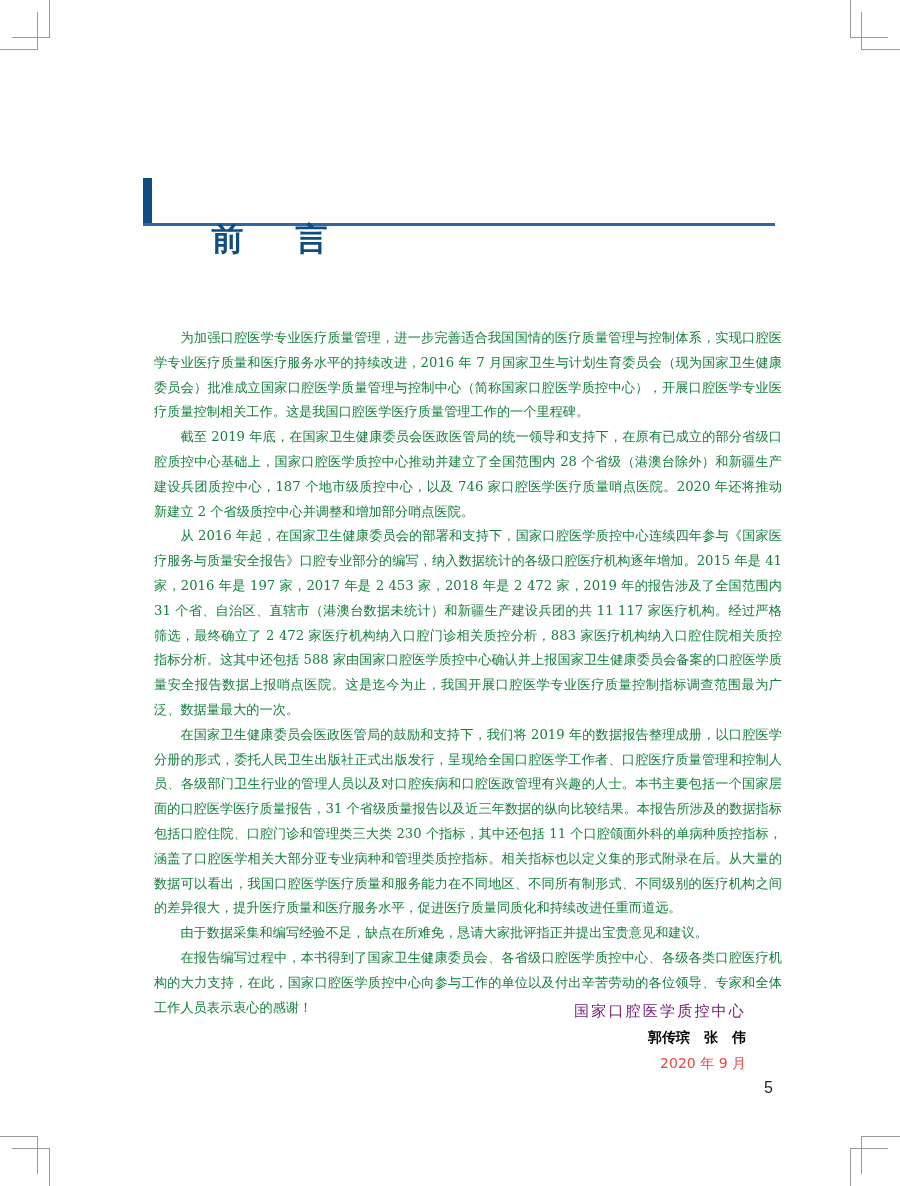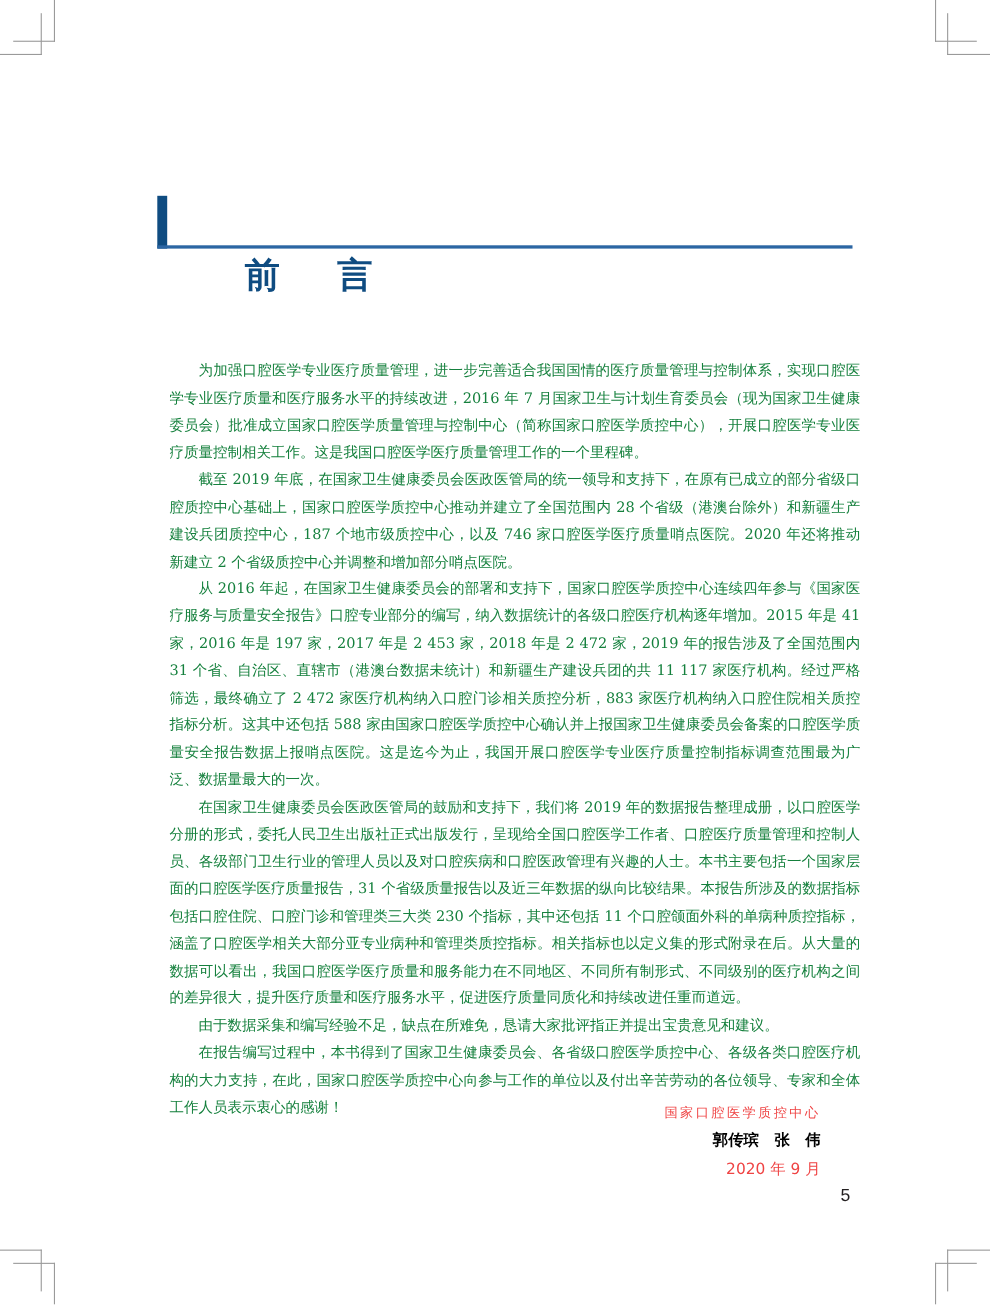--- a/index.html
+++ b/index.html
@@ -78,23 +78,23 @@
 
   
   .signature {
     position: absolute;
     right: 154px;
     top: 1001px;
     text-align: right;
   }
   .sig-org {
     font-family: "DejaVu Serif", "Liberation Serif", serif;
-    font-size: 12px;
+    font-size: 15px;
     letter-spacing: 2.2px;
-    color: #ef4444;
+    color: #701a75;
     line-height: 20px;
     margin-bottom: 6px;
   }
   .sig-authors {
     font-family: "DejaVu Sans", "Liberation Sans", sans-serif;
     font-weight: bold;
     font-size: 14px;
     color: #000000;
     line-height: 20px;
     white-space: pre;
@@ -134,21 +134,21 @@
 <div class="crop v" style="left:49px;top:1148px;height:38px;"></div>
 
 <div class="crop h" style="left:861px;top:1136px;width:39px;"></div>
 <div class="crop v" style="left:861px;top:1136px;height:38px;"></div>
 <div class="crop h" style="left:850px;top:1148px;width:38px;"></div>
 <div class="crop v" style="left:850px;top:1148px;height:38px;"></div>
 
 <div class="title-block">
   <div class="title-bar"></div>
   <div class="title-rule"></div>
-  <h1 class="title-text" style="margin:11px;">
+  <h1 class="title-text" style="margin:0;">
     <span>前</span><span class="gap"></span><span>言</span>
   </h1>
 </div>
 
 <div class="body-text">
   <p>为加强口腔医学专业医疗质量管理，进一步完善适合我国国情的医疗质量管理与控制体系，实现口腔医学专业医疗质量和医疗服务水平的持续改进，2016 年 7 月国家卫生与计划生育委员会（现为国家卫生健康委员会）批准成立国家口腔医学质量管理与控制中心（简称国家口腔医学质控中心），开展口腔医学专业医疗质量控制相关工作。这是我国口腔医学医疗质量管理工作的一个里程碑。</p>
   <p>截至 2019 年底，在国家卫生健康委员会医政医管局的统一领导和支持下，在原有已成立的部分省级口腔质控中心基础上，国家口腔医学质控中心推动并建立了全国范围内 28 个省级（港澳台除外）和新疆生产建设兵团质控中心，187 个地市级质控中心，以及 746 家口腔医学医疗质量哨点医院。2020 年还将推动新建立 2 个省级质控中心并调整和增加部分哨点医院。</p>
   <p>从 2016 年起，在国家卫生健康委员会的部署和支持下，国家口腔医学质控中心连续四年参与《国家医疗服务与质量安全报告》口腔专业部分的编写，纳入数据统计的各级口腔医疗机构逐年增加。2015 年是 41 家，2016 年是 197 家，2017 年是 2 453 家，2018 年是 2 472 家，2019 年的报告涉及了全国范围内 31 个省、自治区、直辖市（港澳台数据未统计）和新疆生产建设兵团的共 11 117 家医疗机构。经过严格筛选，最终确立了 2 472 家医疗机构纳入口腔门诊相关质控分析，883 家医疗机构纳入口腔住院相关质控指标分析。这其中还包括 588 家由国家口腔医学质控中心确认并上报国家卫生健康委员会备案的口腔医学质量安全报告数据上报哨点医院。这是迄今为止，我国开展口腔医学专业医疗质量控制指标调查范围最为广泛、数据量最大的一次。</p>
   <p>在国家卫生健康委员会医政医管局的鼓励和支持下，我们将 2019 年的数据报告整理成册，以口腔医学分册的形式，委托人民卫生出版社正式出版发行，呈现给全国口腔医学工作者、口腔医疗质量管理和控制人员、各级部门卫生行业的管理人员以及对口腔疾病和口腔医政管理有兴趣的人士。本书主要包括一个国家层面的口腔医学医疗质量报告，31 个省级质量报告以及近三年数据的纵向比较结果。本报告所涉及的数据指标包括口腔住院、口腔门诊和管理类三大类 230 个指标，其中还包括 11 个口腔颌面外科的单病种质控指标，涵盖了口腔医学相关大部分亚专业病种和管理类质控指标。相关指标也以定义集的形式附录在后。从大量的数据可以看出，我国口腔医学医疗质量和服务能力在不同地区、不同所有制形式、不同级别的医疗机构之间的差异很大，提升医疗质量和医疗服务水平，促进医疗质量同质化和持续改进任重而道远。</p>
   <p>由于数据采集和编写经验不足，缺点在所难免，恳请大家批评指正并提出宝贵意见和建议。</p>

